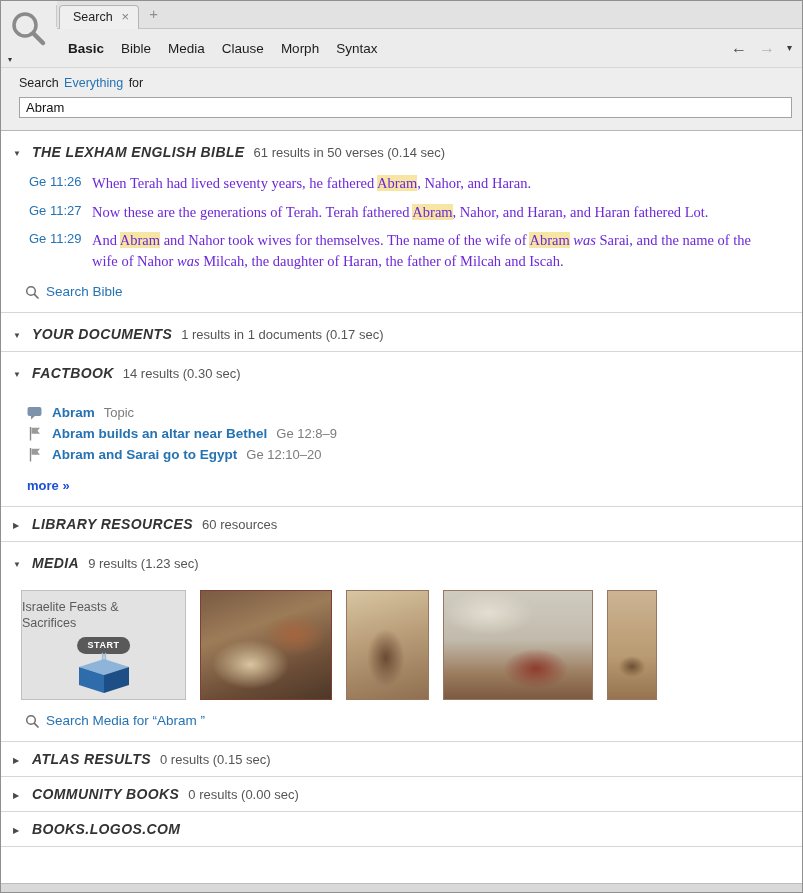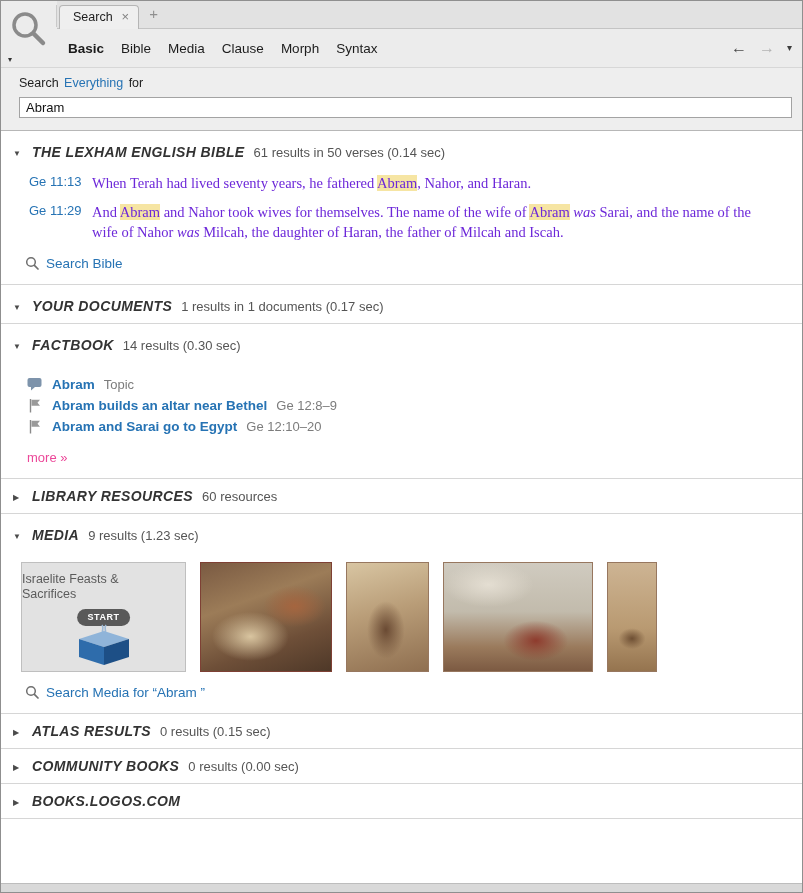--- a/index.html
+++ b/index.html
@@ -49,21 +49,21 @@
   
   .doc-row{display:flex;align-items:center;gap:8px;margin:16px 0 18px 26px;}
   .doc-title{font-size:13.5px;color:#2673b4;cursor:pointer;}
   .doc-meta{font-size:13px;color:#7c7c7c;margin-left:10px;}
   
   .fb-items{margin:12px 0 0 26px;}
   .fb-row{display:flex;align-items:center;gap:9px;height:21px;}
   .fb-title{font-size:13.5px;font-weight:bold;color:#2673b4;cursor:pointer;}
   .fb-meta{font-size:13px;color:#7c7c7c;}
   .fb-icon{flex:0 0 16px;display:flex;justify-content:center;}
-  .more-link{margin:13px 4px 13px 26px;font-size:13px;font-weight:normal;color:#ec4899;cursor:pointer;}
+  .more-link{margin:13px 4px 13px 26px;font-size:13px;font-weight:bold;color:#1d4ed8;cursor:pointer;}
   
   .media-row{display:flex;gap:14px;margin:10px 0 0 20px;align-items:flex-start;}
   .media-card{width:165px;height:110px;box-sizing:border-box;background:#e2e2e2;border:1px solid #bfbfbf;position:relative;cursor:pointer;}
   .media-card-title{position:absolute;top:9px;left:0;width:104px;font-size:12.5px;color:#5b5b5b;line-height:1.25;}
   .start-pill{position:absolute;top:46px;left:50%;transform:translateX(-50%);background:#595959;color:#fff;
     font-size:9px;font-weight:bold;letter-spacing:.5px;border-radius:9px;padding:4px 11px;line-height:9px;}
   .altar{position:absolute;bottom:4px;left:50%;transform:translateX(-50%);}
   .thumb{height:110px;box-sizing:border-box;border:1px solid #97775f;cursor:pointer;}
   .thumb.p1{width:132px;border-color:#7e4034;background:
     radial-gradient(ellipse 55px 35px at 38% 68%, #d9c5a0 0%, rgba(0,0,0,0) 70%),
@@ -133,22 +133,26 @@
   <div class="results">
 
     <section class="sec">
       <div class="sec-head">
         <span class="tri">▼</span>
         <span class="sec-title">THE LEXHAM ENGLISH BIBLE</span>
         <span class="sec-count">61 results in 50 verses (0.14 sec)</span>
       </div>
       <div class="verses">
         <div class="verse">
-          <a class="vref">Ge 11:13</a>
+          <a class="vref">Ge 11:26</a>
           <div class="vtext"><span>When Terah had lived seventy years, he fathered </span><span class="hl">Abram</span><span>, Nahor, and Haran.</span></div>
+        </div>
+        <div class="verse">
+          <a class="vref">Ge 11:27</a>
+          <div class="vtext"><span>Now these are the generations of Terah. Terah fathered </span><span class="hl">Abram</span><span>, Nahor, and Haran, and Haran fathered Lot.</span></div>
         </div>
         <div class="verse">
           <a class="vref">Ge 11:29</a>
           <div class="vtext"><span>And </span><span class="hl">Abram</span><span> and Nahor took wives for themselves. The name of the wife of </span><span class="hl">Abram</span><span> </span><span class="it">was</span><span> Sarai, and the name of the wife of Nahor </span><span class="it">was</span><span> Milcah, the daughter of Haran, the father of Milcah and Iscah.</span></div>
         </div>
       </div>
       <div class="action-link">
         <svg width="14" height="14" viewBox="0 0 14 14">
           <circle cx="6" cy="6" r="4.3" fill="none" stroke="#6f6f6f" stroke-width="1.5"></circle>
           <line x1="9.4" y1="9.4" x2="13" y2="13" stroke="#6f6f6f" stroke-width="1.7" stroke-linecap="round"></line>

